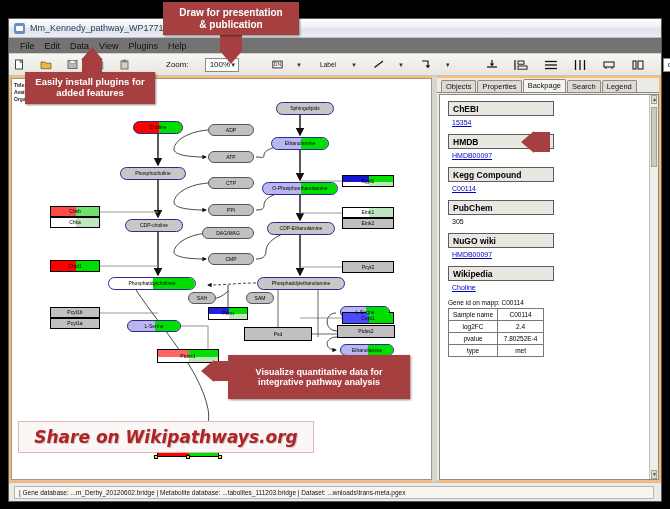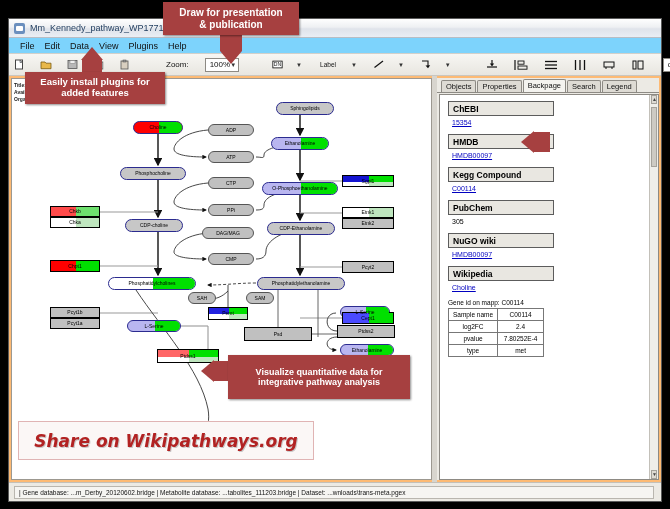--- a/index.html
+++ b/index.html
@@ -41,21 +41,21 @@
     position: relative;
   }
   #titlebar .app-ico::after {
     content: ""; position: absolute; left: 2px; top: 3px;
     width: 7px; height: 5px; background: #fff; border-radius: 1px;
   }
   #title-text { white-space: nowrap; overflow: hidden; }
 
   #menubar {
     height: 16px;
-    background: #7dd3fc;
+    background: #737373;
     border-bottom: 1px solid #d2d0ca;
     display: flex; align-items: center;
     padding-left: 6px;
     font-size: 9px; color: #111;
   }
   #menubar .mi { padding: 0 5px; cursor: default; }
 
   #toolbar {
     height: 22px;
     background: linear-gradient(to bottom,#f7f6f3,#e8e6e0);
@@ -645,28 +645,28 @@
     <div id="statusbar">
       <div class="field">| Gene database: ...m_Derby_20120602.bridge | Metabolite database: ...tabolites_111203.bridge | Dataset: ...wnloads\trans-meta.pgex</div>
     </div>
   </div>
 
   <div class="callout" style="left:163px;top:2px;width:136px;height:33px;font-size:10px;white-space:pre-line;">Draw for presentation
 &amp; publication</div>
   <div class="ar-stem" style="left:220px;top:35px;width:22px;height:16px;"></div>
   <div class="ar-down" style="left:220px;top:51px;"></div>
 
-  <div class="callout" style="left:25px;top:72px;width:140px;height:32px;font-size:9.5px;white-space:pre-line;">Easily install plugins for
+  <div class="callout" style="left:25px;top:72px;width:130px;height:32px;font-size:9.5px;white-space:pre-line;">Easily install plugins for
 added features</div>
   <div class="ar-stem" style="left:82px;top:60px;width:20px;height:14px;"></div>
   <div class="ar-up" style="left:81px;top:47px;"></div>
 
   <div class="ar-stem" style="left:534px;top:132px;width:16px;height:20px;"></div>
   <div class="ar-left" style="left:521px;top:131px;"></div>
 
   <div class="callout" style="left:228px;top:355px;width:182px;height:44px;font-size:9px;white-space:pre-line;">Visualize quantitative data  for
 integrative pathway analysis</div>
   <div class="ar-stem" style="left:214px;top:361px;width:16px;height:20px;"></div>
   <div class="ar-left" style="left:201px;top:360px;"></div>
 
-  <div id="share-box" style="left:18px;top:421px;width:296px;height:39px;font-size:17px;">Share on Wikipathways.org</div>
+  <div id="share-box" style="left:18px;top:421px;width:296px;height:32px;font-size:17px;">Share on Wikipathways.org</div>
 
 </div>
 
 </body></html>

